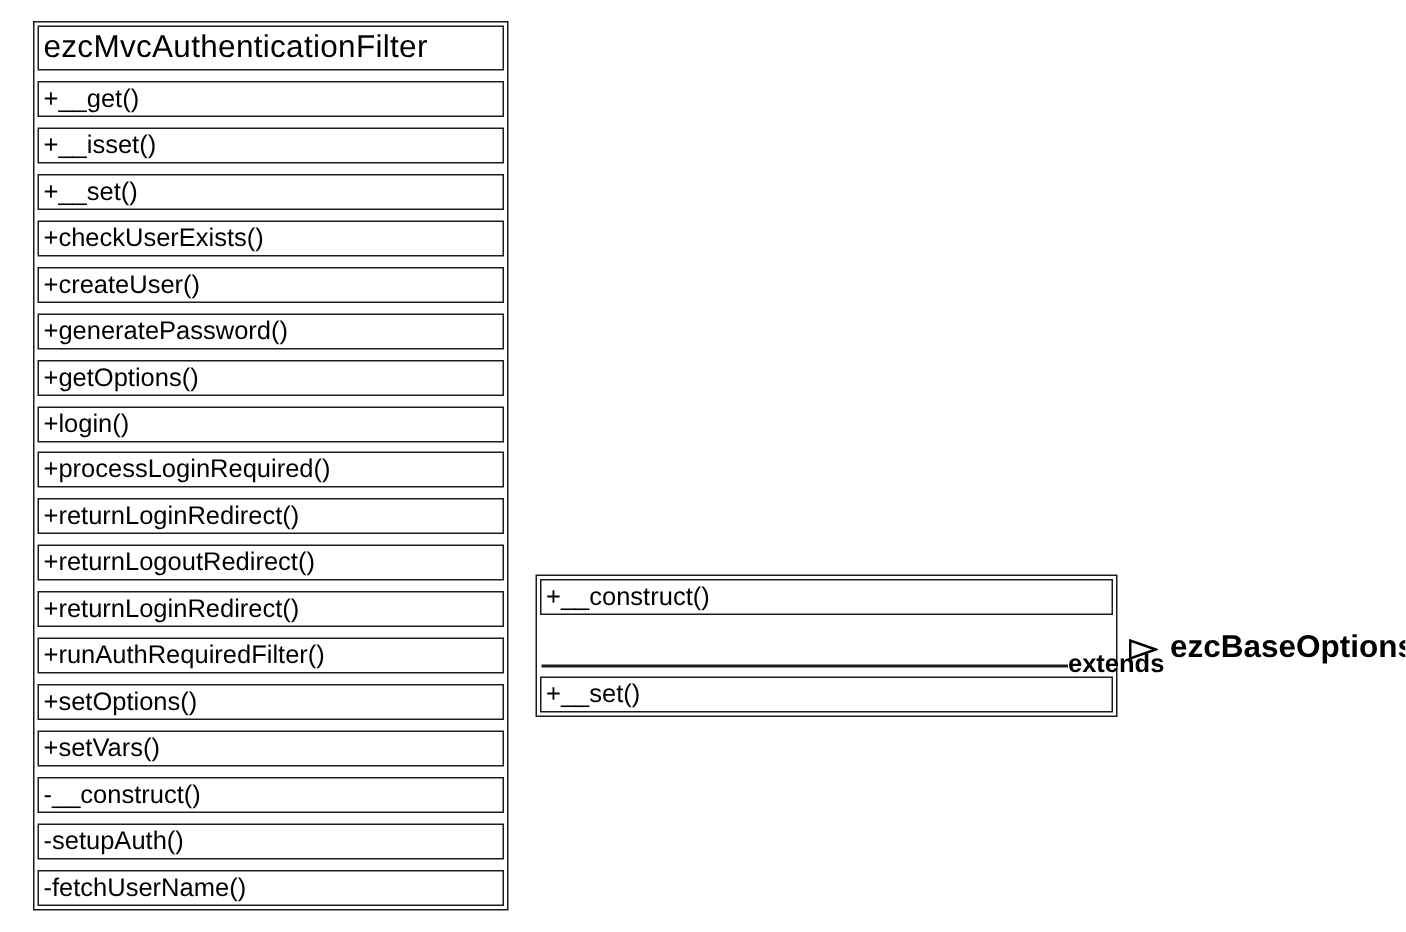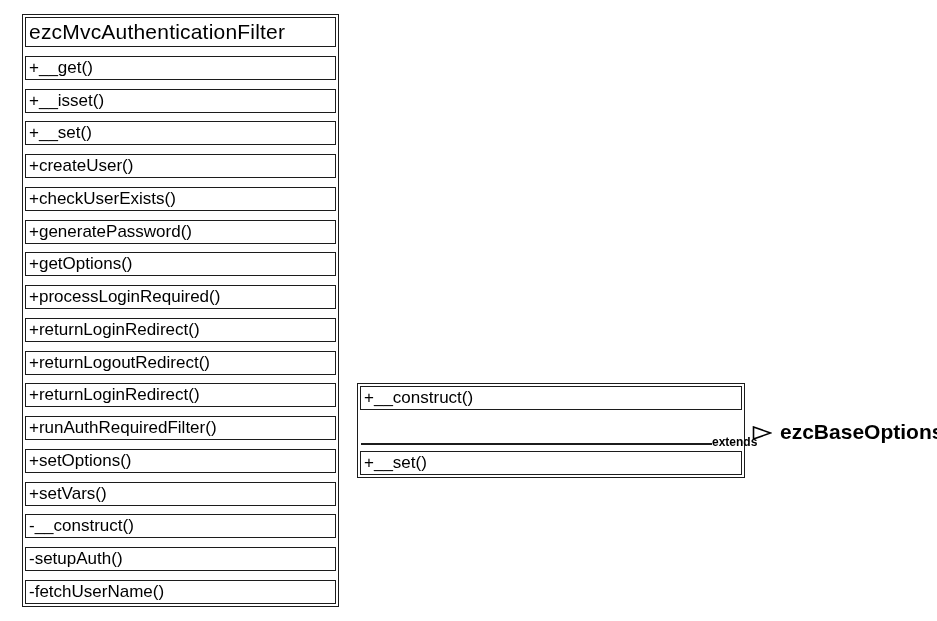--- a/index.html
+++ b/index.html
@@ -63,21 +63,21 @@
     left: 361px;
     top: 443px;
     width: 351px;
     height: 2px;
     background: #1c1c1c;
   }
   .extends-label {
     position: absolute;
     left: 712px;
     top: 434px;
-    font-size: 12px;
+    font-size: 17px;
     font-weight: bold;
     line-height: 17px;
   }
   .arrow-icon {
     position: absolute;
     left: 752px;
     top: 426px;
     width: 20px;
     height: 14px;
   }
@@ -94,24 +94,25 @@
 <body>
 
 <div class="canvas">
 
   <section class="uml-class" id="class-0">
     <header class="row title-row">ezcMvcAuthenticationFilter</header>
 
   <div class="row method-row">+__get()</div>
       <div class="row method-row">+__isset()</div>
       <div class="row method-row">+__set()</div>
+      <div class="row method-row">+checkUserExists()</div>
       <div class="row method-row">+createUser()</div>
-      <div class="row method-row">+checkUserExists()</div>
       <div class="row method-row">+generatePassword()</div>
       <div class="row method-row">+getOptions()</div>
+      <div class="row method-row">+login()</div>
       <div class="row method-row">+processLoginRequired()</div>
       <div class="row method-row">+returnLoginRedirect()</div>
       <div class="row method-row">+returnLogoutRedirect()</div>
       <div class="row method-row">+returnLoginRedirect()</div>
       <div class="row method-row">+runAuthRequiredFilter()</div>
       <div class="row method-row">+setOptions()</div>
       <div class="row method-row">+setVars()</div>
       <div class="row method-row">-__construct()</div>
       <div class="row method-row">-setupAuth()</div>
       <div class="row method-row">-fetchUserName()</div>

